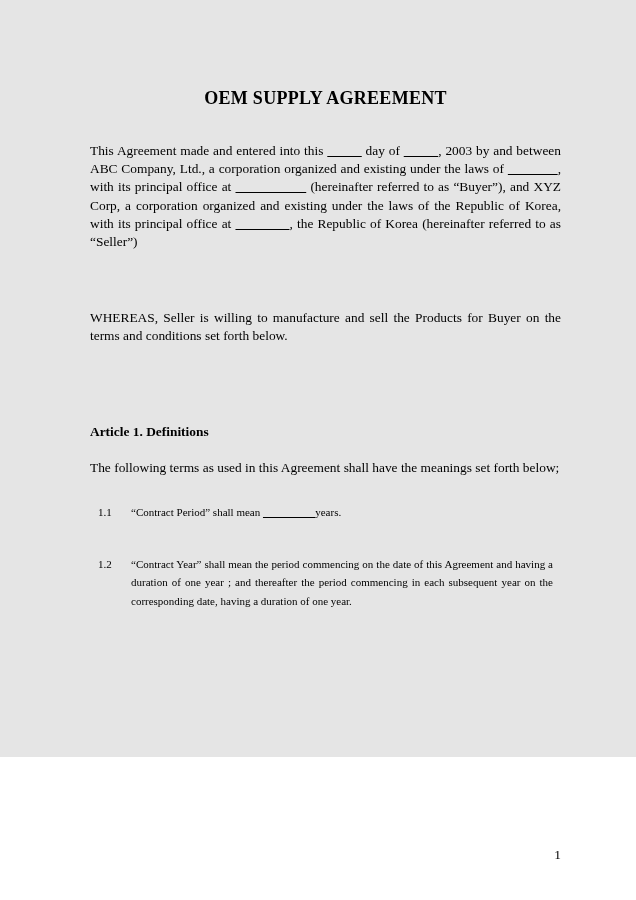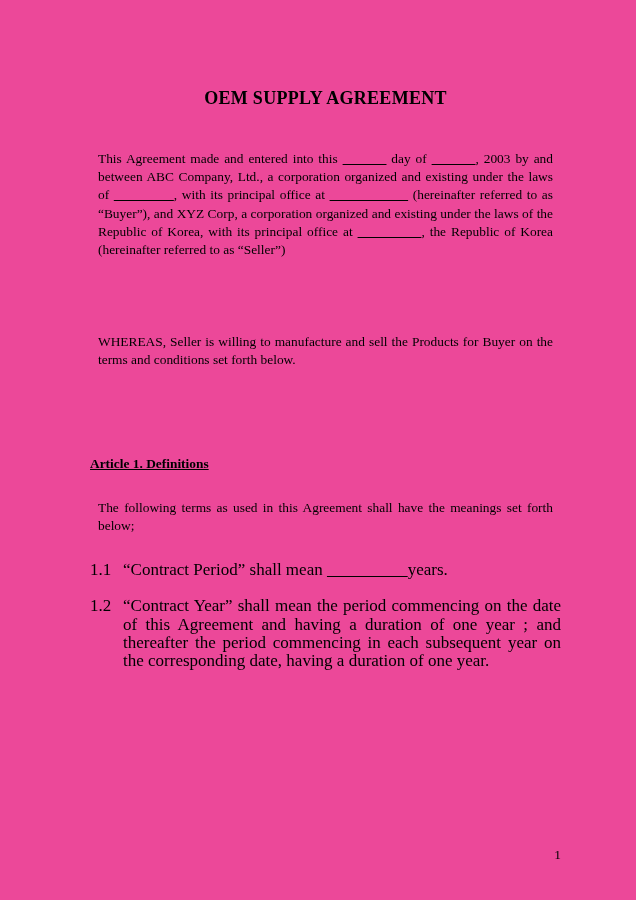--- a/index.html
+++ b/index.html
@@ -13,22 +13,22 @@
     position: relative;
     overflow: hidden;
     font-family: "Liberation Serif", "DejaVu Serif", serif;
     color: #000000;
   }
 
   .page {
     position: absolute;
     left: 0; top: 0;
     width: 636px;
-    height: 900px;
-    background: #ec4899;
+    height: 757px;
+    background: #e5e5e5;
   }
 
   .content {
     position: absolute;
     left: 90px;
     top: 0;
     width: 471px;   
   }
 
   .doc-title {
@@ -39,50 +39,49 @@
     margin: 0;
     padding-top: 88px;
     line-height: 20px;
   }
 
   p.para {
     font-size: 13.4px;
     line-height: 18.2px;
     text-align: justify;
     text-justify: inter-word;
-    margin: 8px;
+    margin: 0;
     hyphens: none;
   }
 
   .centered {
     text-align: center;
   }
 
   .art-head {
     font-size: 13.4px;
     font-weight: bold;
-    text-decoration: underline;
     line-height: 18.2px;
     margin: 0;
     display: inline-block;
   }
 
   .art-head-wrap { margin: 0; }
 
   
   .sp-para   { height: 18px; }
   .sp-big    { height: 58px; }
   .sp-art2   { height: 44px; }
 
   
   .clause {
-    font-size: 17px;
+    font-size: 11px;
     line-height: 18.2px;
     text-align: justify;
-    margin: 0;
+    margin: 8px;
     padding-left: 33px;
     text-indent: -33px;
   }
   .clause .num {
     display: inline-block;
     width: 33px;
     text-indent: 0;
   }
 
   

